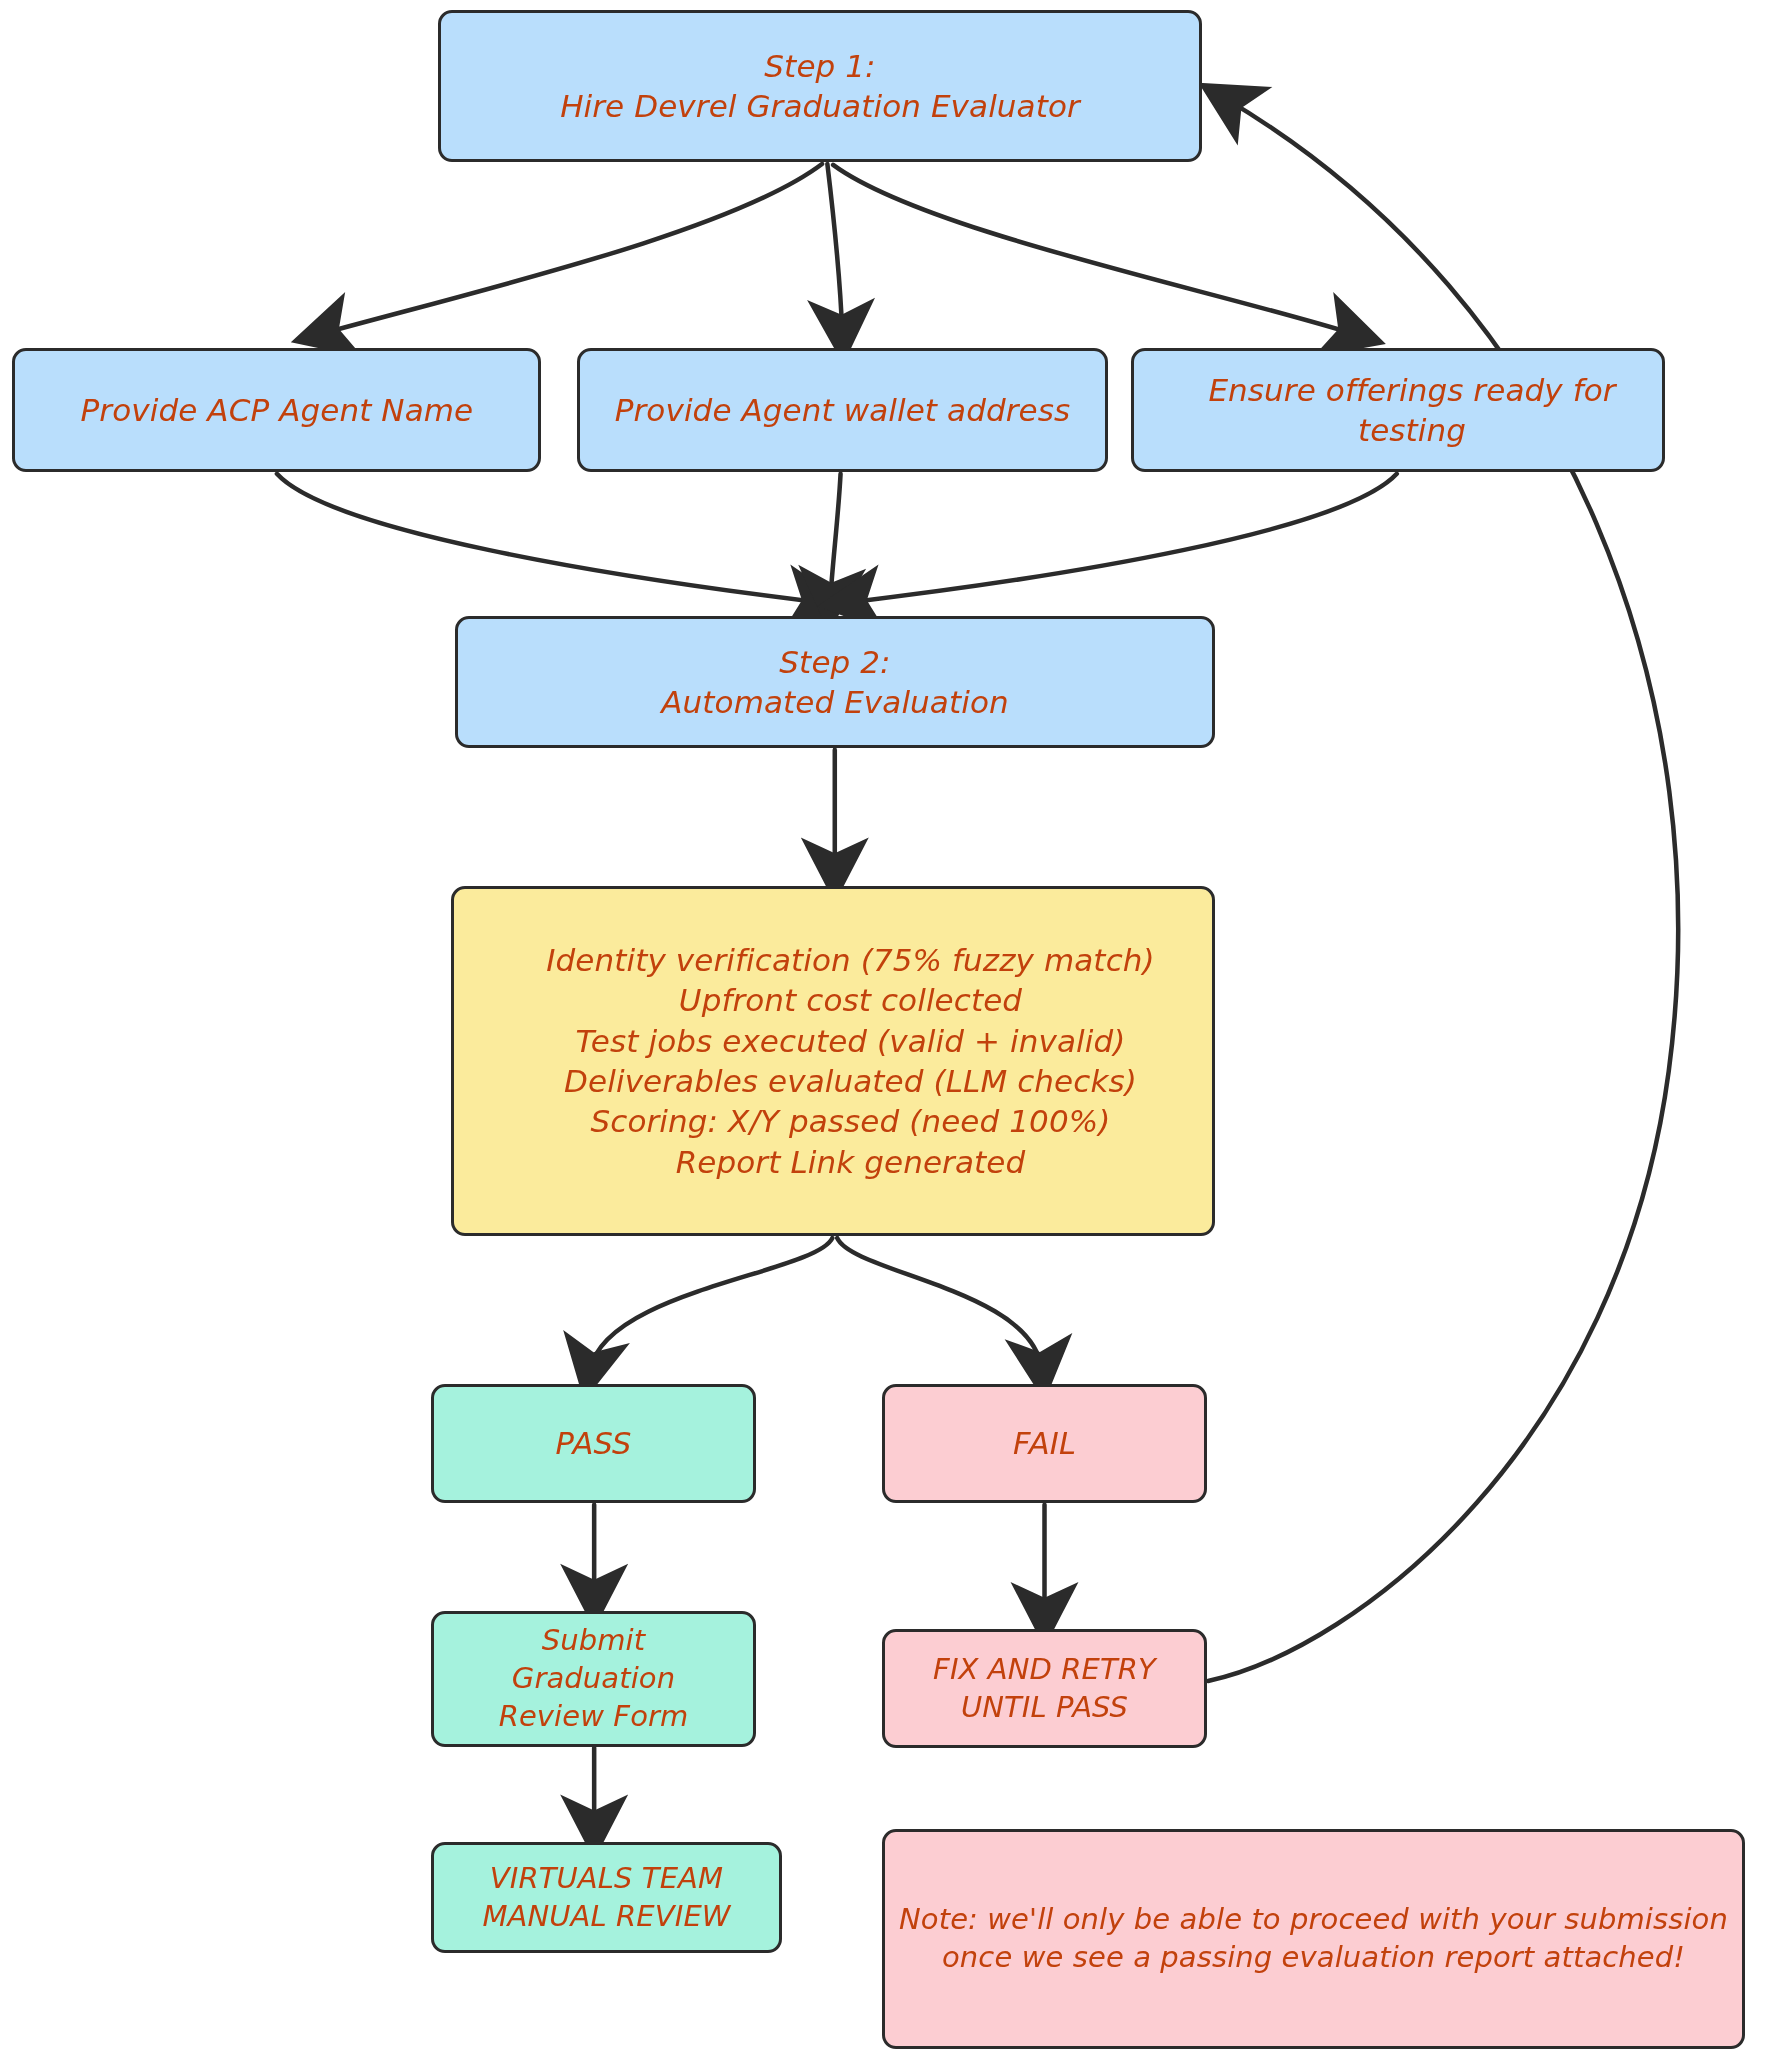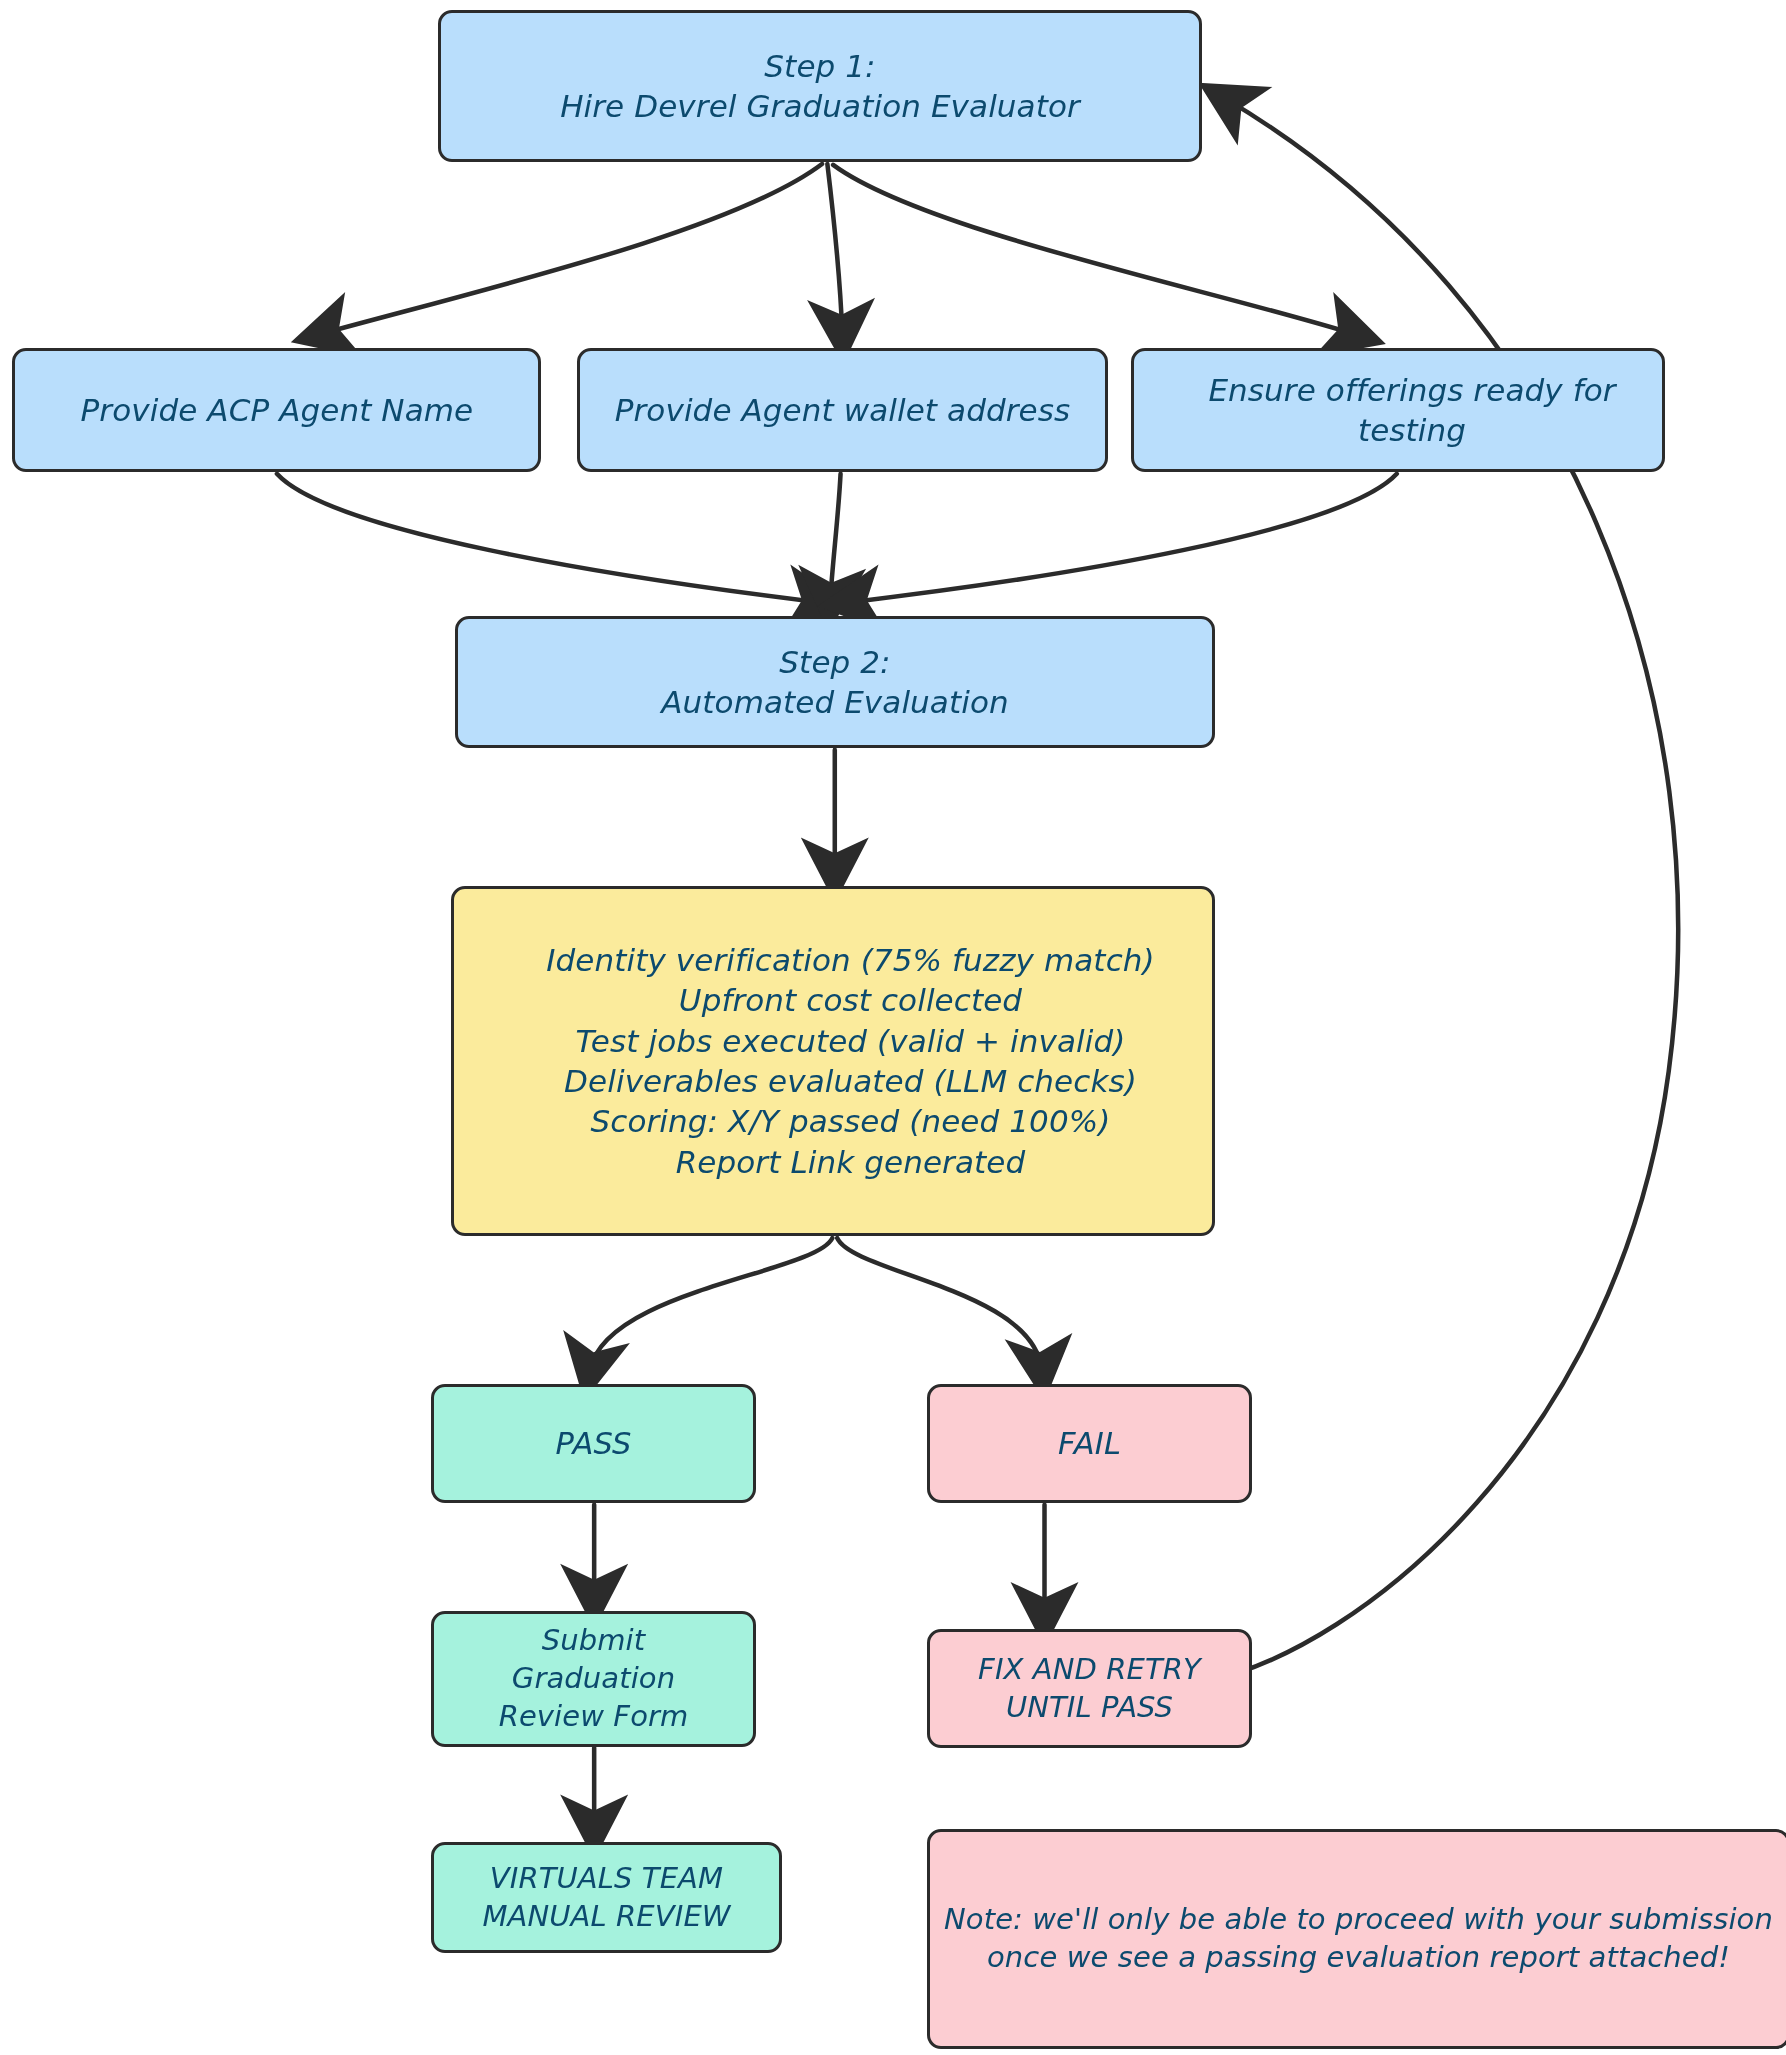--- a/index.html
+++ b/index.html
@@ -27,37 +27,37 @@
   }
   .node {
     position: absolute;
     box-sizing: border-box;
     border: 3.7px solid #2b2b2b;
     border-radius: 14px;
     display: flex;
     align-items: center;
     justify-content: center;
     text-align: center;
-    color: #0c4a6e;
+    color: #c2410c;
     font-family: "DejaVu Sans", sans-serif;
     font-style: italic;
     line-height: 1.3;
     padding: 4.1px 9px;
     z-index: 2;
   }
   .node .label {
     display: block;
     white-space: pre-line;
     font-weight: 500;
     letter-spacing: 0.1px;
   }
   .n-blue   { background: #b9defc; }
   .n-yellow { background: #fbeb9c; padding-left: 44px; }
   .n-green  { background: #a5f2dd; }
-  .n-pink   { background: #fccdd2; margin-left: 45px; }
+  .n-pink   { background: #fccdd2; }
 
   
   #node-step1        { left:438px;  top:10.3px;    width:764px;  height:152px;  font-size:31px; }
   #node-acp-name     { left:12.4px;    top:348px;   width:529px;  height:124px;  font-size:31px; }
   #node-wallet       { left:577px;  top:348px;   width:531px;  height:124px;  font-size:31px; }
   #node-offerings    { left:1131px;  top:348px;   width:534px;  height:124px;  font-size:31px;padding-left:37px; }
   #node-step2        { left:455px;  top:616px;  width:760px;  height:132px;  font-size:31px; }
   #node-criteria     { left:451px;  top:886px;  width:764px;  height:350px;  font-size:31px; }
   #node-pass         { left:431px;  top:1384px;  width:325px;   height:119px;  font-size:30.5px; }
   #node-fail         { left:882px;  top:1384px;  width:325px;   height:119px;  font-size:30.5px; }

